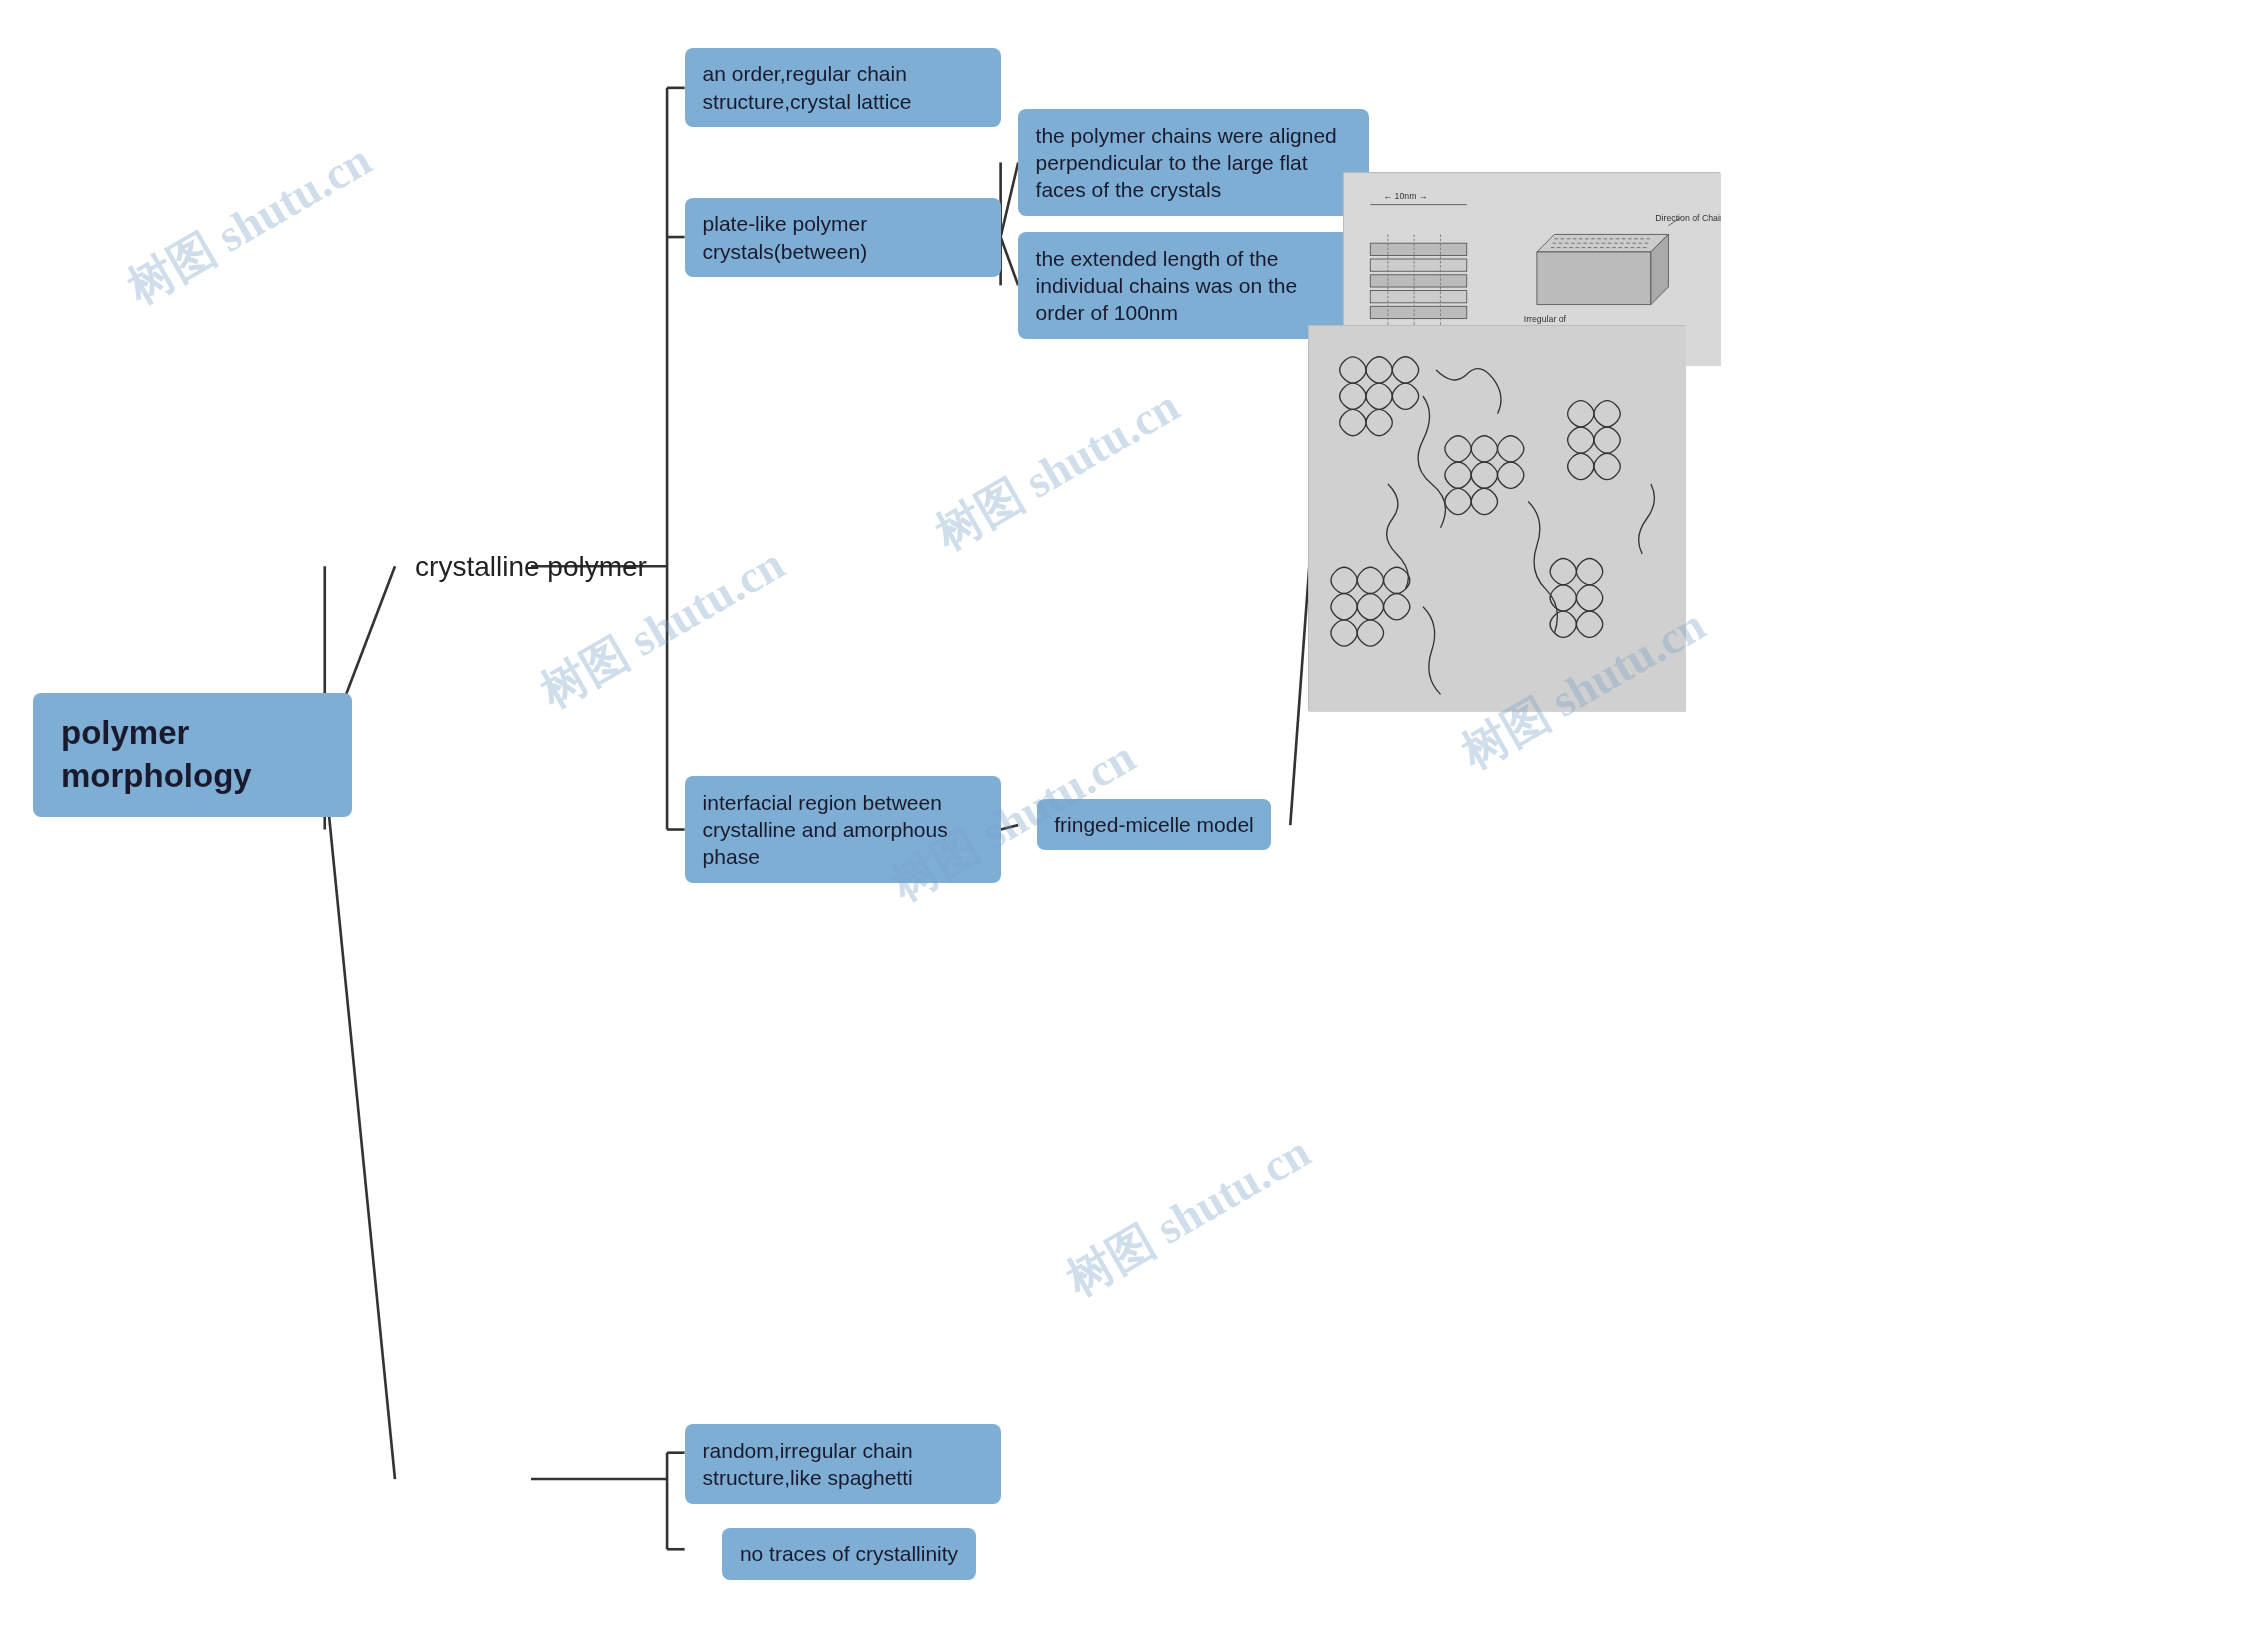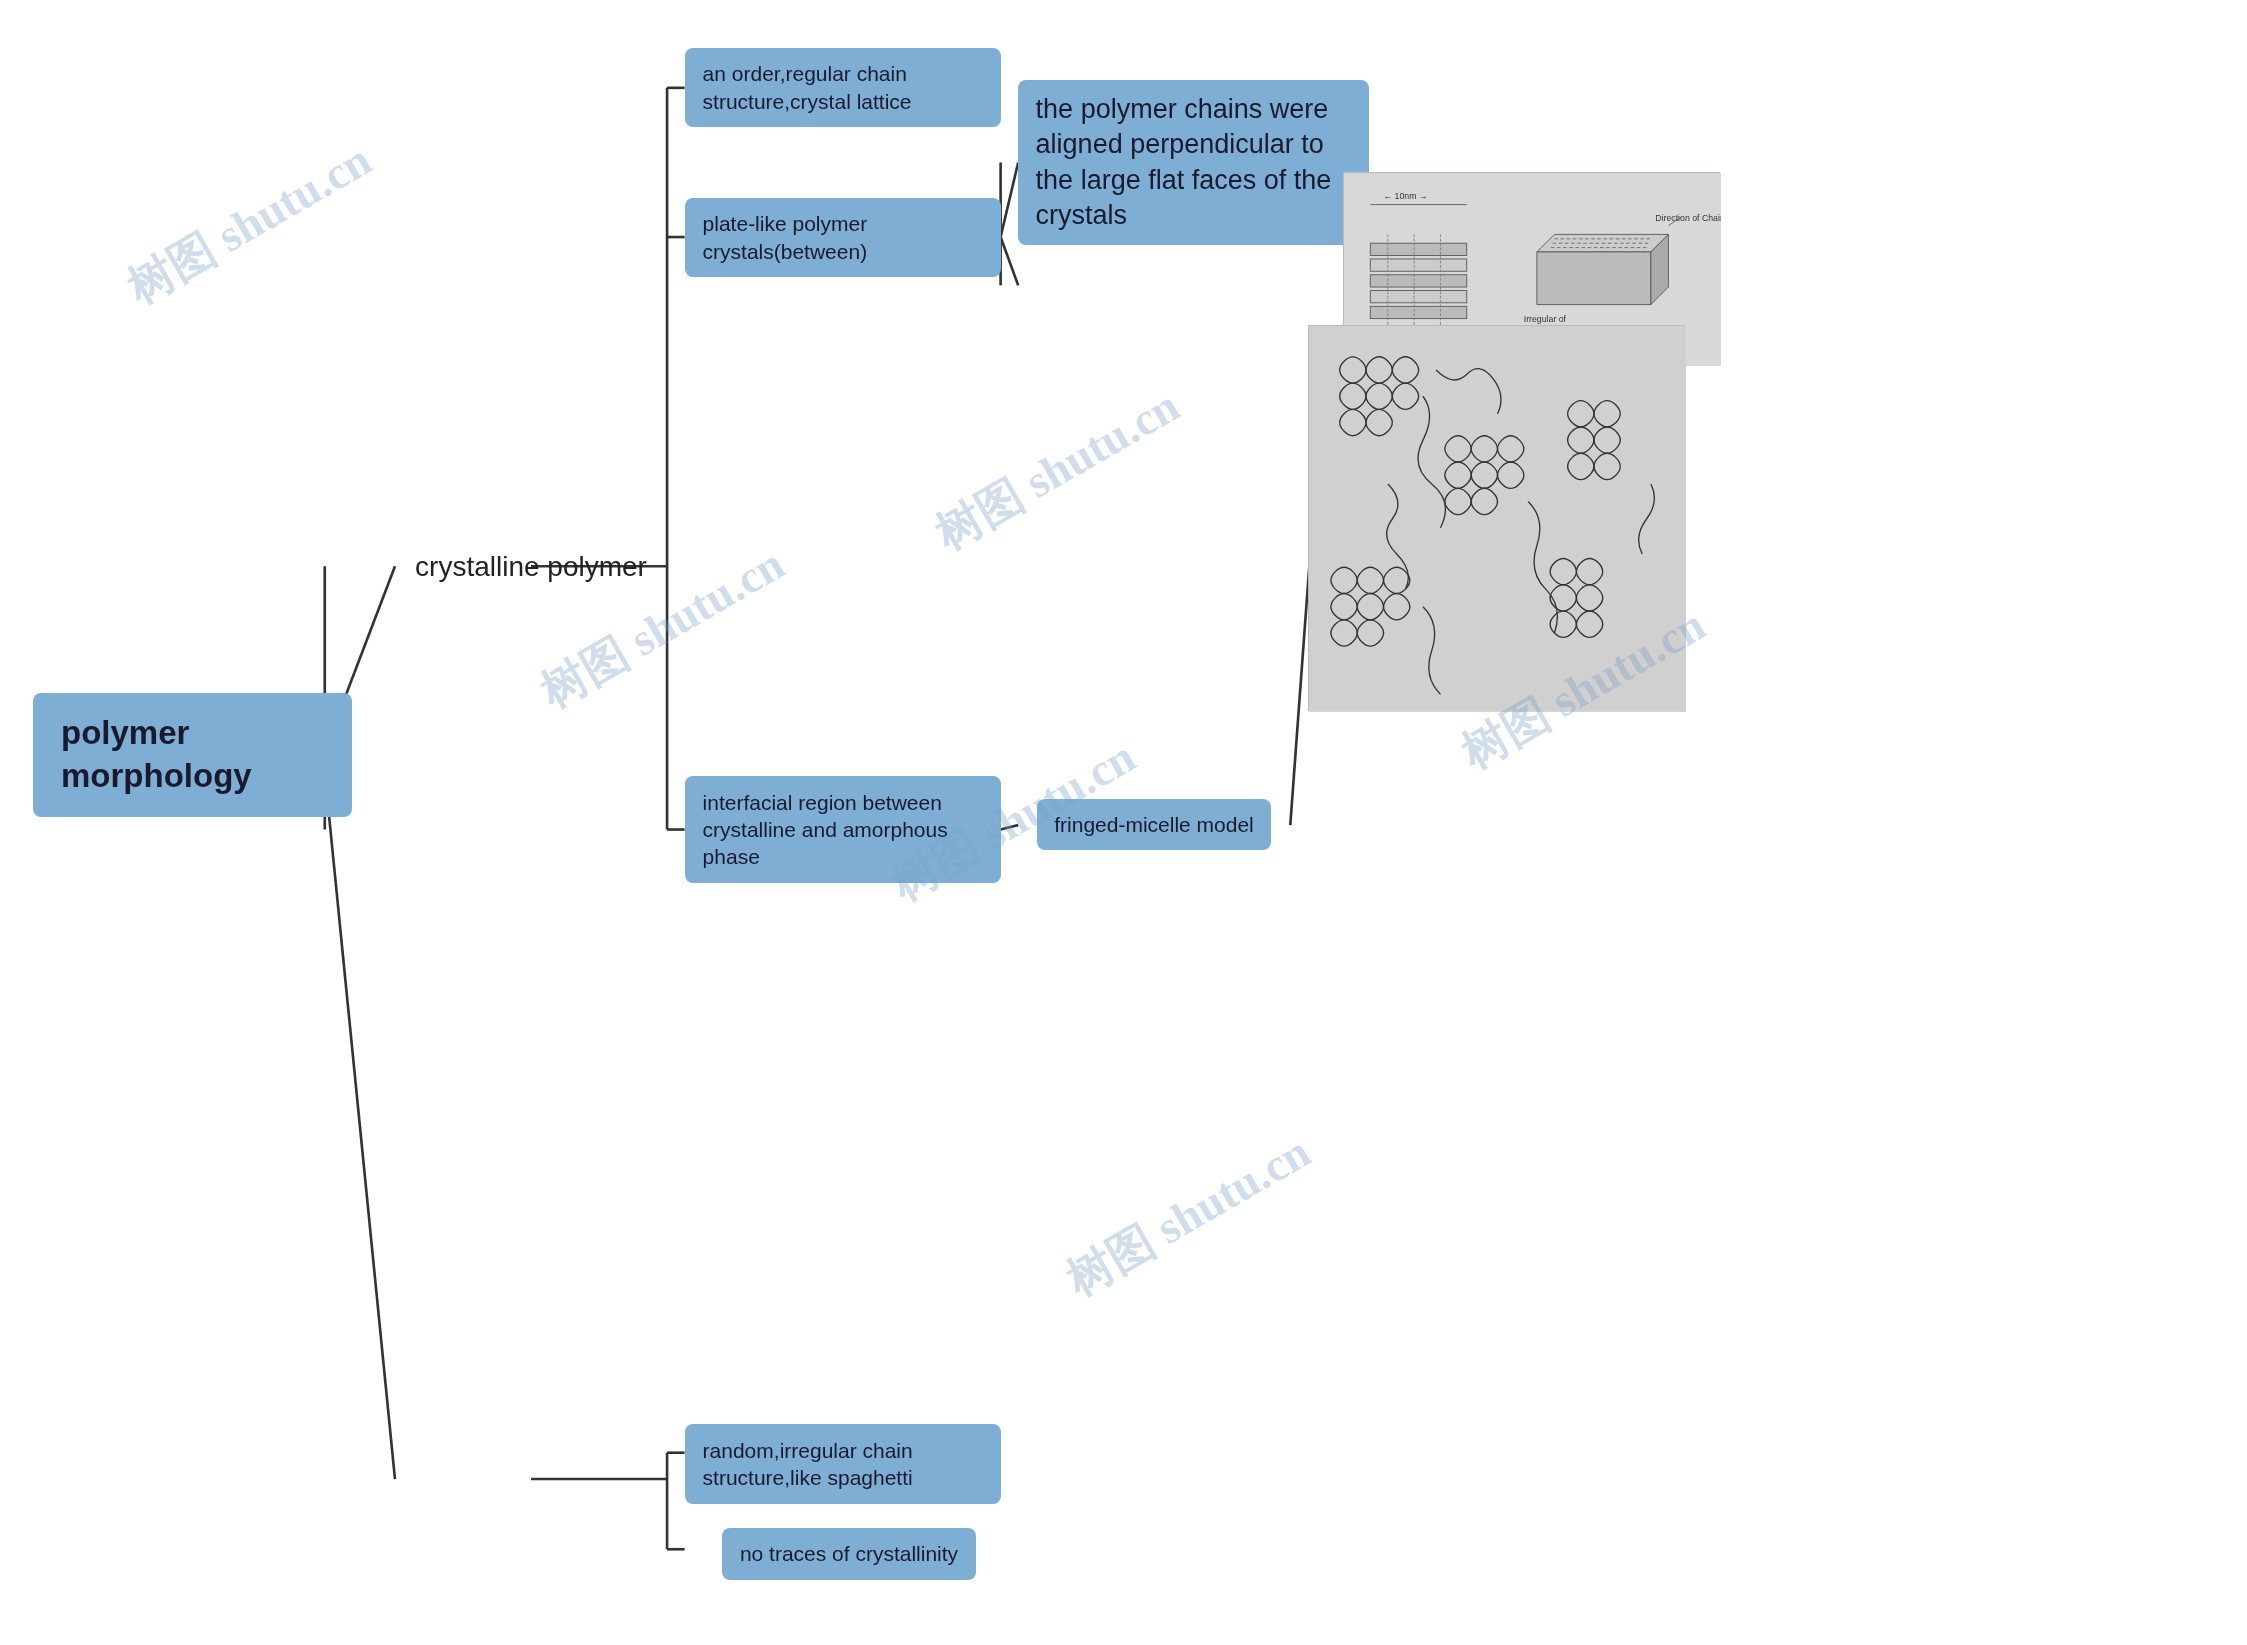--- a/index.html
+++ b/index.html
@@ -144,23 +144,26 @@
 
   <div class="node" style="left:685px; top:48px; width:316px; height:79px;">
     <div class="node-box" style="font-size:21px;">an order,regular chain structure,crystal lattice</div>
   </div>
 
   <div class="node" style="left:685px; top:198px; width:316px; height:79px;">
     <div class="node-box" style="font-size:21px;">plate-like polymer crystals(between)</div>
   </div>
 
   <div class="node" style="left:1018px; top:110px; width:351px; height:105px;">
-    <div class="node-box" style="font-size:27px;">the polymer chains were aligned perpendicular to the large flat faces of the crystals</div>
-  </div>
-
+    <div class="node-box" style="font-size:21px;">the polymer chains were aligned perpendicular to the large flat faces of the crystals</div>
+  </div>
+
+  <div class="node" style="left:1018px; top:246px; width:351px; height:79px;">
+    <div class="node-box" style="font-size:21px;">the extended length of the individual chains was on the order of 100nm</div>
+  </div>
 
   <div class="node" style="left:685px; top:790px; width:316px; height:79px;">
     <div class="node-box" style="font-size:21px;">interfacial region between crystalline and amorphous phase</div>
   </div>
 
   <div class="node" style="left:1018px; top:794px; width:272px; height:61px;">
     <div class="node-box" style="font-size:21px;">fringed-micelle model</div>
   </div>
 
 

